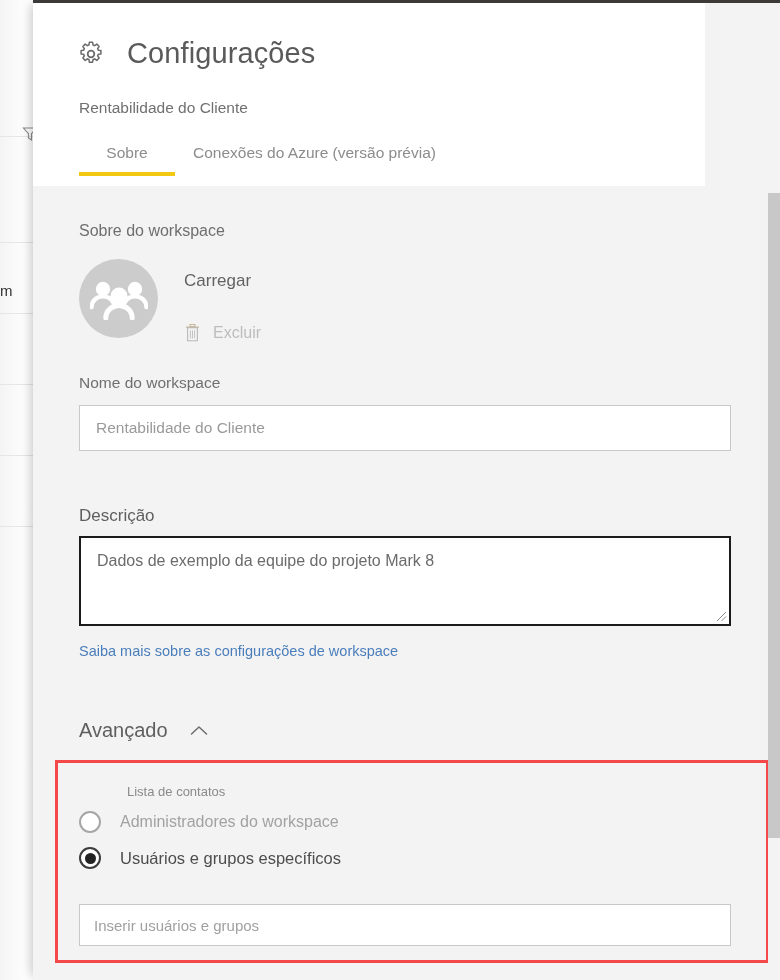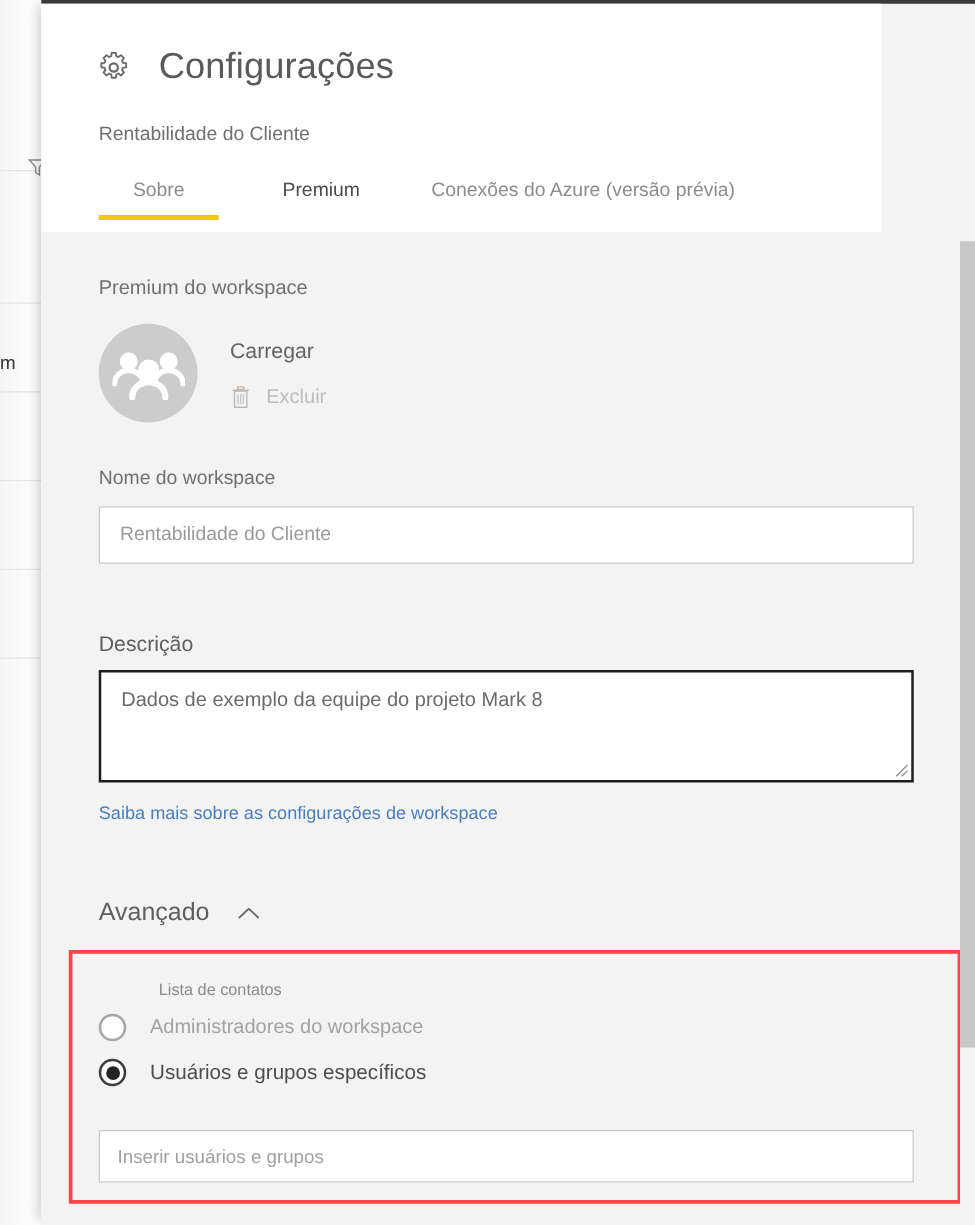--- a/index.html
+++ b/index.html
@@ -178,21 +178,21 @@
   .avatar-actions {
     margin-left: 26px;
     padding-top: 12px;
   }
   .upload-link {
     font-size: 17px;
     color: #636363;
     cursor: pointer;
   }
   .delete-row {
-    margin-top: 17px;
+    margin-top: 32px;
     display: flex;
     align-items: center;
   }
   .trash-icon { width: 17px; height: 19px; display: block; }
   .delete-label {
     margin-left: 12px;
     font-size: 16px;
     color: #bdbdbd;
   }
 
@@ -425,28 +425,27 @@
           <path d="M12 8.4a3.6 3.6 0 1 0 0 7.2 3.6 3.6 0 0 0 0-7.2zm0 1.5a2.1 2.1 0 1 1 0 4.2 2.1 2.1 0 0 1 0-4.2z" fill="#6b6b6b"></path>
           <path d="M10.6 2h2.8l.35 2.25c.5.16.97.36 1.4.61l1.85-1.3 1.98 1.98-1.3 1.85c.25.43.45.9.61 1.4L20.5 9.1v2.8l-2.21.31c-.16.5-.36.97-.61 1.4l1.3 1.85-1.98 1.98-1.85-1.3c-.43.25-.9.45-1.4.61L13.4 19h-2.8l-.35-2.25c-.5-.16-.97-.36-1.4-.61l-1.85 1.3-1.98-1.98 1.3-1.85c-.25-.43-.45-.9-.61-1.4L3.5 11.9V9.1l2.21-.31c.16-.5.36-.97.61-1.4l-1.3-1.85L7 3.56l1.85 1.3c.43-.25.9-.45 1.4-.61z" fill="none" stroke="#6b6b6b" stroke-width="1.3" stroke-linejoin="round"></path>
         </svg>
         <div class="pane-title">Configurações</div>
       </div>
 
       <div class="pane-subtitle">Rentabilidade do Cliente</div>
 
       <div class="tabs">
         <div class="tab tab-sobre active">Sobre</div>
-        <div class="tab tab-premium">Premium</div>
         <div class="tab tab-azure">Conexões do Azure (versão prévia)</div>
       </div>
     </div>
 
     <div class="pane-body">
 
-      <div class="section-label" style="left:46px; top:36px;">Premium do workspace</div>
+      <div class="section-label" style="left:46px; top:36px;">Sobre do workspace</div>
 
       <div class="avatar-row">
         <div class="avatar">
           <svg width="58" height="42" viewBox="0 0 58 42">
             <circle cx="13" cy="11" r="7.2" fill="#ffffff"></circle>
             <path d="M1.6 29c0-6.2 5.1-10.6 11.4-10.6S24.4 22.8 24.4 29" fill="none" stroke="#ffffff" stroke-width="4.4" stroke-linecap="round"></path>
             <circle cx="45" cy="11" r="7.2" fill="#ffffff"></circle>
             <path d="M33.6 29c0-6.2 5.1-10.6 11.4-10.6S56.4 22.8 56.4 29" fill="none" stroke="#ffffff" stroke-width="4.4" stroke-linecap="round"></path>
             <circle cx="29" cy="18" r="8.4" fill="#ffffff"></circle>
             <path d="M15.8 40c0-7.2 5.9-12.4 13.2-12.4S42.2 32.8 42.2 40" fill="none" stroke="#ffffff" stroke-width="5" stroke-linecap="round"></path>

